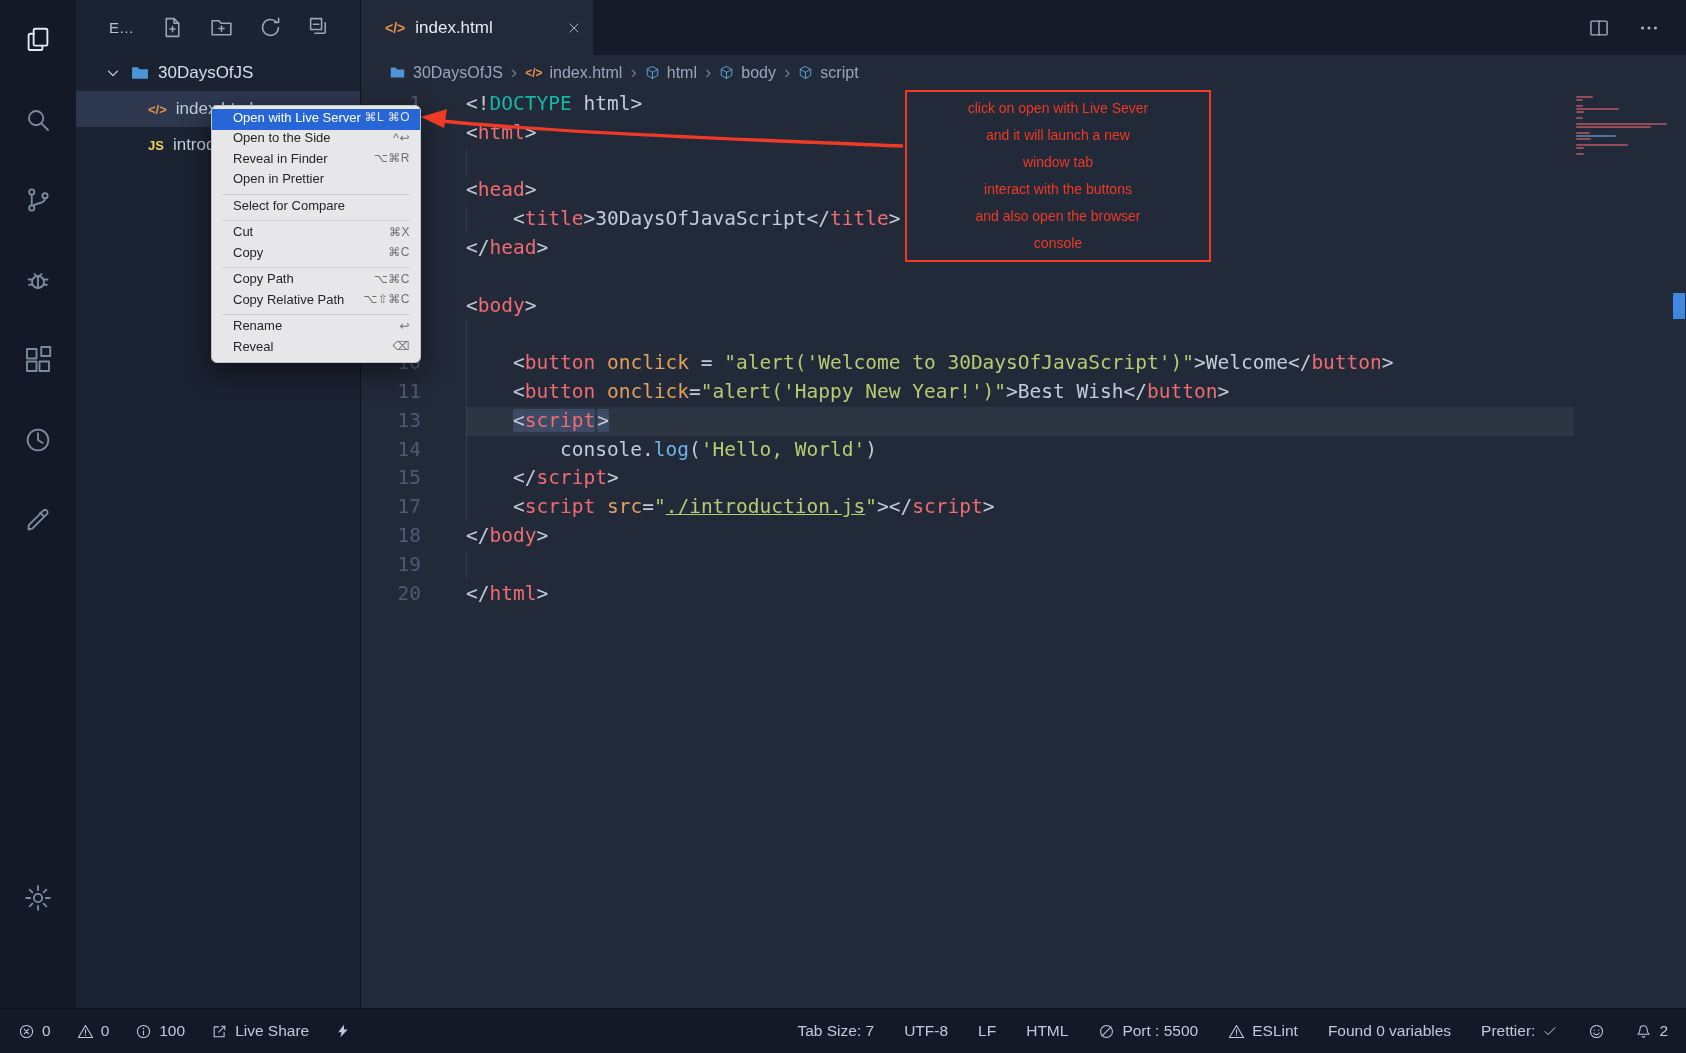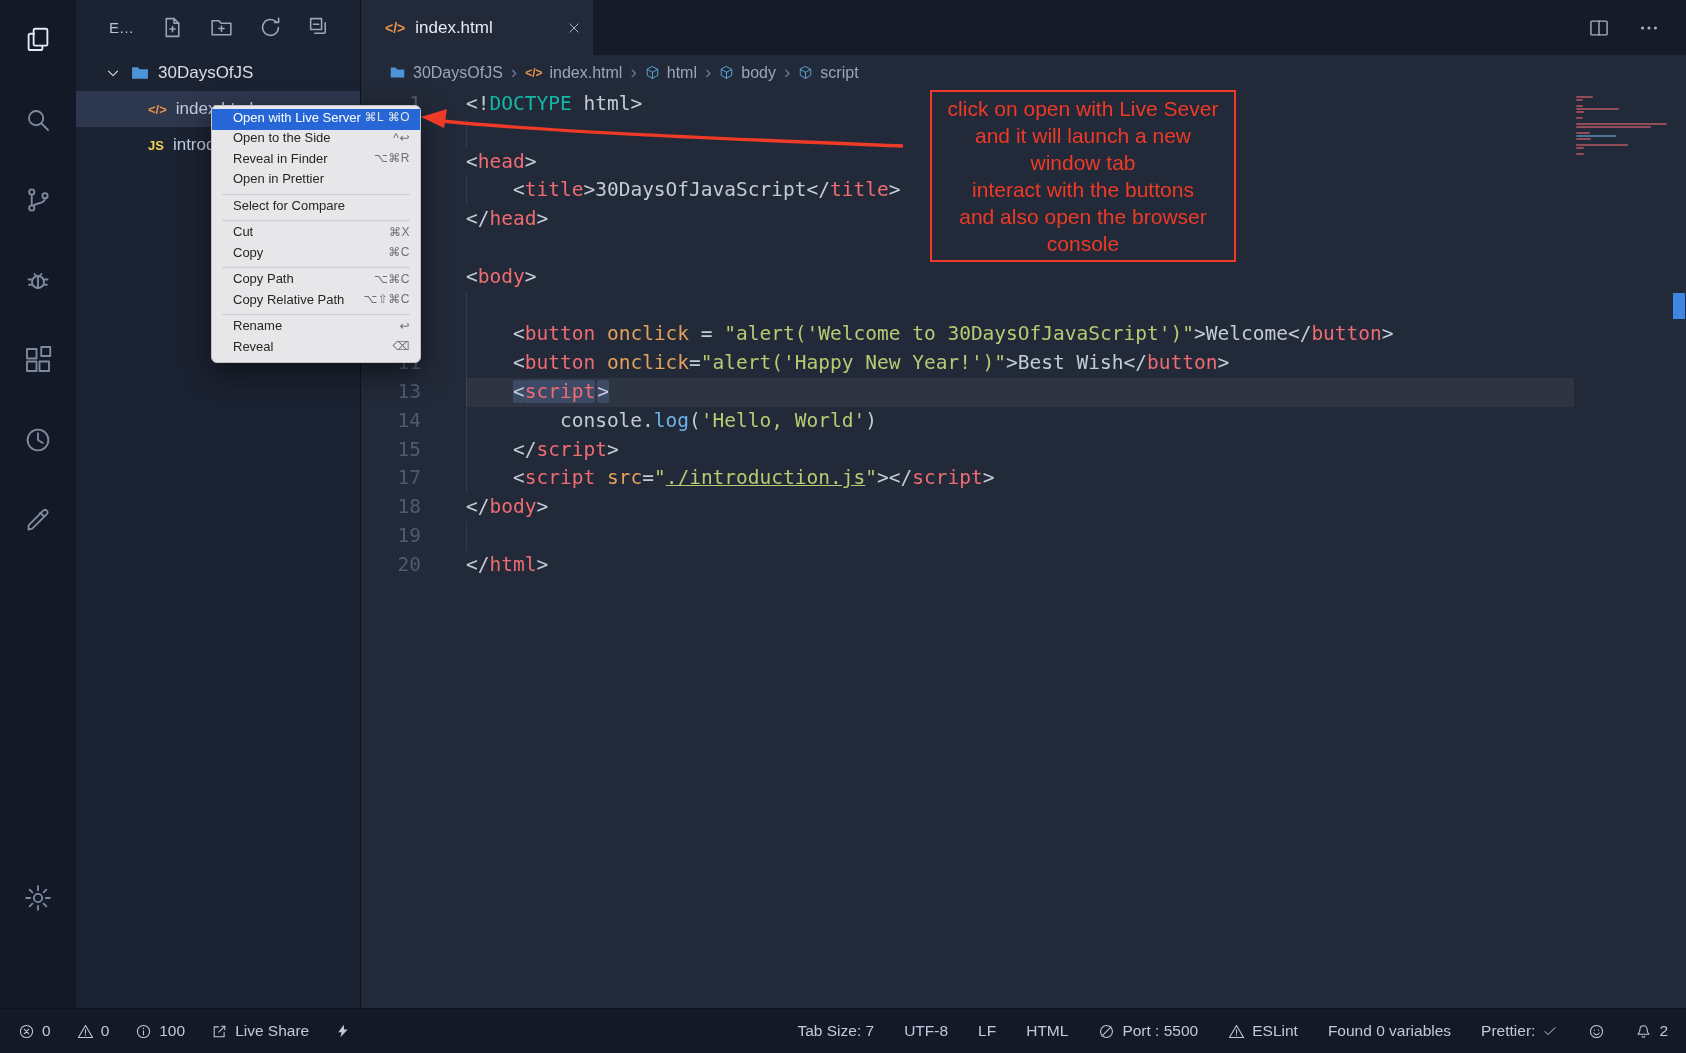--- a/index.html
+++ b/index.html
@@ -51,21 +51,21 @@
   .sb-group.right{margin-left:auto;gap:30px;}
   .status-item{display:flex;align-items:center;gap:7px;cursor:pointer;white-space:nowrap;}
   
   .context-menu{position:absolute;left:211px;top:105px;width:208px;background:#e7e7e9;border:1px solid #c2c2c6;border-radius:6px;box-shadow:0 10px 28px rgba(0,0,0,.5);padding:3px 0;z-index:50;font-size:13px;color:#262626;}
   .menu-item{height:16.5px;display:flex;align-items:center;padding:0 10px 4px 21px;cursor:pointer;}
   .menu-item.hl{background:#2666d6;color:#fff;}
   .menu-item .shortcut{margin-left:auto;color:#6f6f74;font-size:12px;letter-spacing:.5px;}
   .menu-item.hl .shortcut{color:#e5e5e5;}
   .menu-sep{height:1px;background:#cdced3;margin:2.5px 10px;}
   
-  .annotation-box{position:absolute;left:930px;top:90px;width:302px;height:168px;border:2px solid #ee3a26;color:#ee3a26;display:flex;flex-direction:column;align-items:center;justify-content:center;text-align:center;font-size:21px;line-height:27px;z-index:40;}
+  .annotation-box{position:absolute;left:905px;top:90px;width:302px;height:168px;border:2px solid #ee3a26;color:#ee3a26;display:flex;flex-direction:column;align-items:center;justify-content:center;text-align:center;font-size:14px;line-height:27px;z-index:40;}
   .arrow-overlay{position:absolute;left:0;top:0;z-index:60;pointer-events:none;}
   .icon{display:inline-flex;align-items:center;justify-content:center;}
 </style>
 </head>
 <body>
 
 <div class="app">
   <div class="main-row">
 
     <div class="activitybar" id="activitybar">
@@ -270,20 +270,21 @@
                 <path d="M3.6 7L12 11.6 20.4 7"></path>
                 <path d="M12 11.6v9.8"></path>
               </svg>
             </span>
             <span>script</span>
           </span>
         </div>
       <div class="editor">
         <div class="code" id="code">
             <div class="line"><span class="num">1</span><span class="txt"><span class="tok" style="color:#c3cbd9">&lt;!</span><span class="tok" style="color:#14b8a6">DOCTYPE</span><span class="tok" style="color:#c3cbd9"> html</span><span class="tok" style="color:#c3cbd9">&gt;</span></span></div>
+            <div class="line"><span class="num">2</span><span class="txt"><span class="tok" style="color:#c3cbd9">&lt;</span><span class="tok" style="color:#ee6c72">html</span><span class="tok" style="color:#c3cbd9">&gt;</span></span></div>
             <div class="line g"><span class="num">3</span><span class="txt"></span></div>
             <div class="line"><span class="num">4</span><span class="txt"><span class="tok" style="color:#c3cbd9">&lt;</span><span class="tok" style="color:#ee6c72">head</span><span class="tok" style="color:#c3cbd9">&gt;</span></span></div>
             <div class="line g"><span class="num">5</span><span class="txt"><span class="tok" style="color:#c3cbd9">    </span><span class="tok" style="color:#c3cbd9">&lt;</span><span class="tok" style="color:#ee6c72">title</span><span class="tok" style="color:#c3cbd9">&gt;</span><span class="tok" style="color:#c3cbd9">30DaysOfJavaScript</span><span class="tok" style="color:#c3cbd9">&lt;/</span><span class="tok" style="color:#ee6c72">title</span><span class="tok" style="color:#c3cbd9">&gt;</span></span></div>
             <div class="line"><span class="num">6</span><span class="txt"><span class="tok" style="color:#c3cbd9">&lt;/</span><span class="tok" style="color:#ee6c72">head</span><span class="tok" style="color:#c3cbd9">&gt;</span></span></div>
             <div class="line"><span class="num">7</span><span class="txt"></span></div>
             <div class="line"><span class="num">8</span><span class="txt"><span class="tok" style="color:#c3cbd9">&lt;</span><span class="tok" style="color:#ee6c72">body</span><span class="tok" style="color:#c3cbd9">&gt;</span></span></div>
             <div class="line g"><span class="num">9</span><span class="txt"></span></div>
             <div class="line g"><span class="num">10</span><span class="txt"><span class="tok" style="color:#c3cbd9">    </span><span class="tok" style="color:#c3cbd9">&lt;</span><span class="tok" style="color:#ee6c72">button</span><span class="tok" style="color:#c3cbd9"> </span><span class="tok" style="color:#e3a15c">onclick</span><span class="tok" style="color:#c3cbd9"> = </span><span class="tok" style="color:#b6cc72">"alert('Welcome to 30DaysOfJavaScript')"</span><span class="tok" style="color:#c3cbd9">&gt;</span><span class="tok" style="color:#c3cbd9">Welcome</span><span class="tok" style="color:#c3cbd9">&lt;/</span><span class="tok" style="color:#ee6c72">button</span><span class="tok" style="color:#c3cbd9">&gt;</span></span></div>
             <div class="line g"><span class="num">11</span><span class="txt"><span class="tok" style="color:#c3cbd9">    </span><span class="tok" style="color:#c3cbd9">&lt;</span><span class="tok" style="color:#ee6c72">button</span><span class="tok" style="color:#c3cbd9"> </span><span class="tok" style="color:#e3a15c">onclick</span><span class="tok" style="color:#c3cbd9">=</span><span class="tok" style="color:#b6cc72">"alert('Happy New Year!')"</span><span class="tok" style="color:#c3cbd9">&gt;</span><span class="tok" style="color:#c3cbd9">Best Wish</span><span class="tok" style="color:#c3cbd9">&lt;/</span><span class="tok" style="color:#ee6c72">button</span><span class="tok" style="color:#c3cbd9">&gt;</span></span></div>
             <div class="line cur g"><span class="num">13</span><span class="txt"><span class="tok" style="color:#c3cbd9">    </span><span class="tok box" style="color:#c3cbd9">&lt;</span><span class="tok box" style="color:#ee6c72">script</span><span class="tok box2" style="color:#c3cbd9">&gt;</span></span></div>

